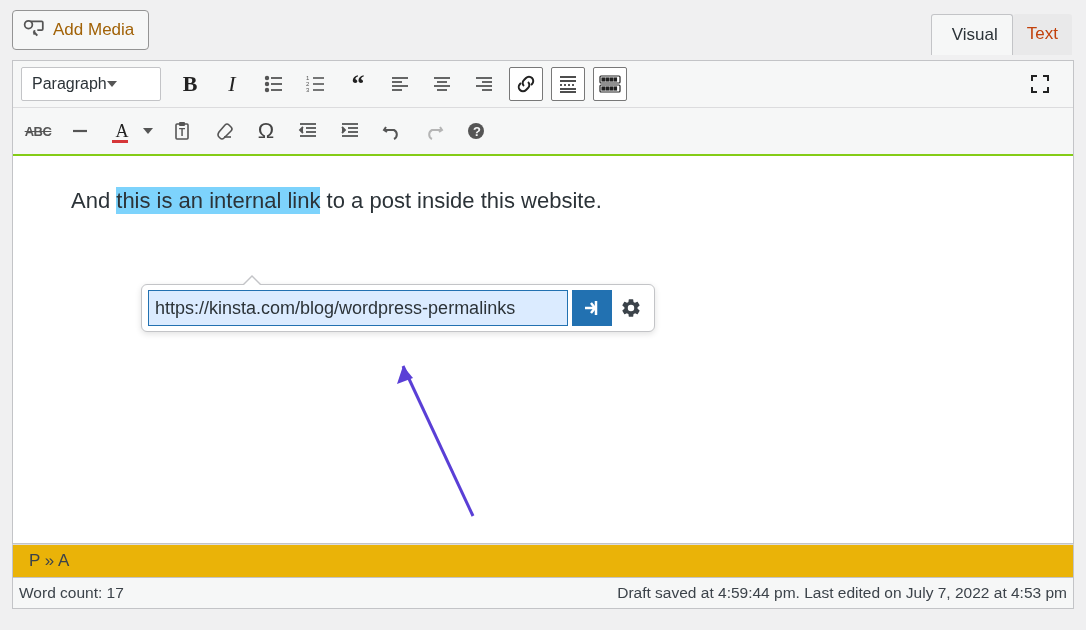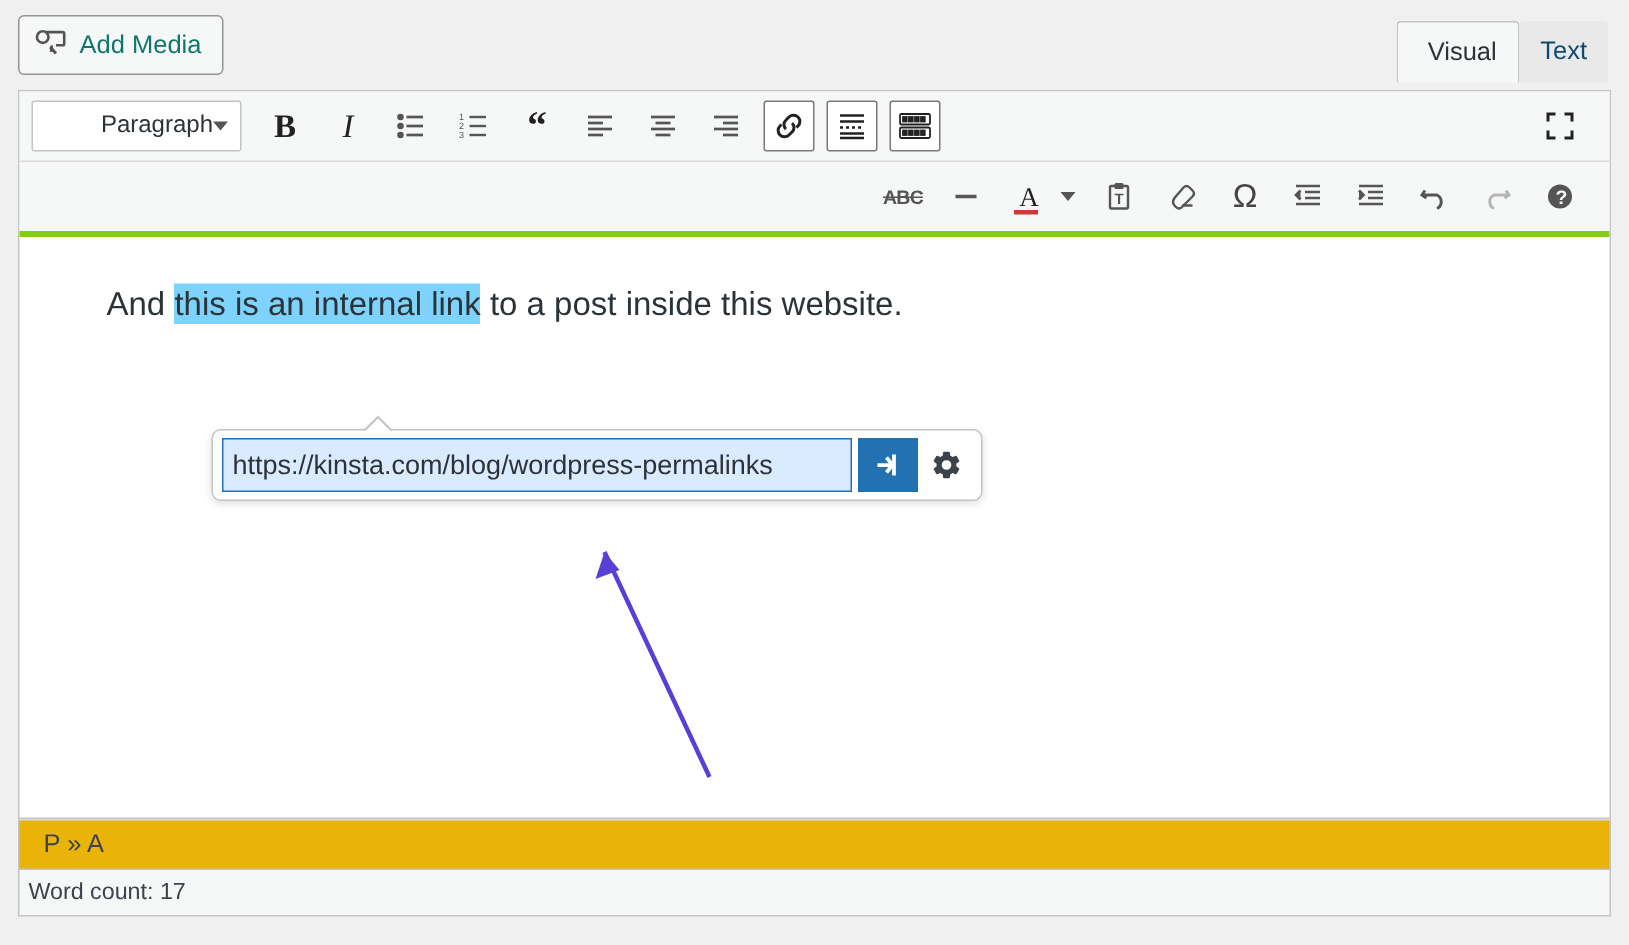--- a/index.html
+++ b/index.html
@@ -13,35 +13,35 @@
   }
   .frame { padding:10px 12px 0 12px; }
 
   
   .add-media-btn {
     display:inline-flex; align-items:center;
     background:#f6f7f7;
     border:1px solid #949494;
     border-radius:4px;
     padding:4px 14px 4px 10px;
-    font-size:17px; color:#0f766e;
+    font-size:17px; color:#a16207;
     cursor:pointer;
     height:40px;
   }
   .add-media-btn svg { margin-right:8px; }
 
   
   .editor-tabs {
     position:absolute; right:14px; top:14px;
     display:flex;
     font-size:17px;
   }
   .editor-tab {
     padding:10px 14px;
-    color:#0c4a6e;
+    color:#c2410c;
     cursor:pointer;
     border-top-left-radius:3px; border-top-right-radius:3px;
   }
   .editor-tab.active {
     background:#f6f7f7;
     border:1px solid #c3c4c7;
     border-bottom:none;
     color:#2c3338;
     padding-left:20px;
   }
@@ -54,27 +54,27 @@
     border:1px solid #c3c4c7;
     border-bottom:none;
   }
   .toolbar-row {
     display:flex; align-items:center;
     padding:6px 8px;
     background:#f6f7f7;
     border-bottom:1px solid #dcdcde;
     position:relative;
   }
-  .toolbar-row:last-of-type { border-bottom:4px solid #84cc16;justify-content:flex-end; }
+  .toolbar-row:last-of-type { border-bottom:2px solid #84cc16; }
 
   .format-select {
     width:140px; height:34px;
     background:#fff; border:1px solid #c3c4c7;
     border-radius:2px;
-    display:flex; align-items:center; justify-content:flex-end;
+    display:flex; align-items:center; justify-content:flex-start;
     padding:0 8px 0 10px;
     font-size:16px; color:#2c3338;
     margin-right:12px;
     cursor:pointer;
   }
   .caret-down {
     width:0;height:0;border-left:5px solid transparent;border-right:5px solid transparent;border-top:6px solid #555;
   }
 
   .tb-btn {
@@ -401,15 +401,16 @@
       <polygon points="20,10 14,28 30,22" fill="#5a3fd6"></polygon>
     </svg>
   </div>
 
   
   <div class="path-bar">P » A</div>
 
   
   <div class="status-bar">
     <span>Word count: 17</span>
+    <span>Draft saved at 4:59:44 pm. Last edited on July 7, 2022 at 4:53 pm</span>
   </div>
 
 </div>
 
 </body></html>

